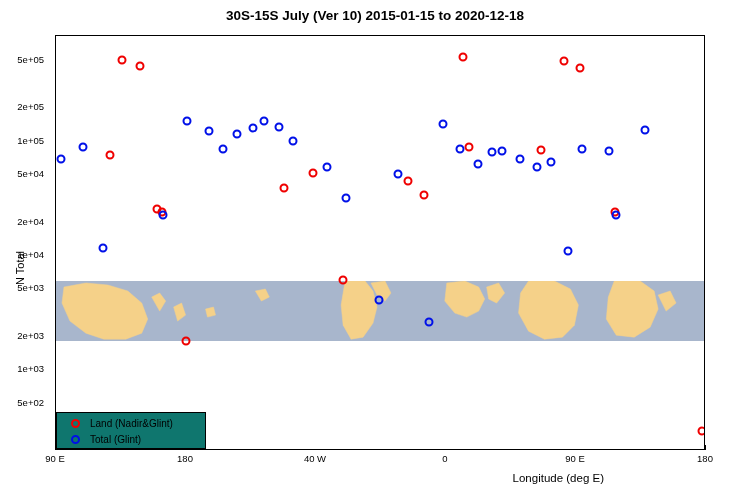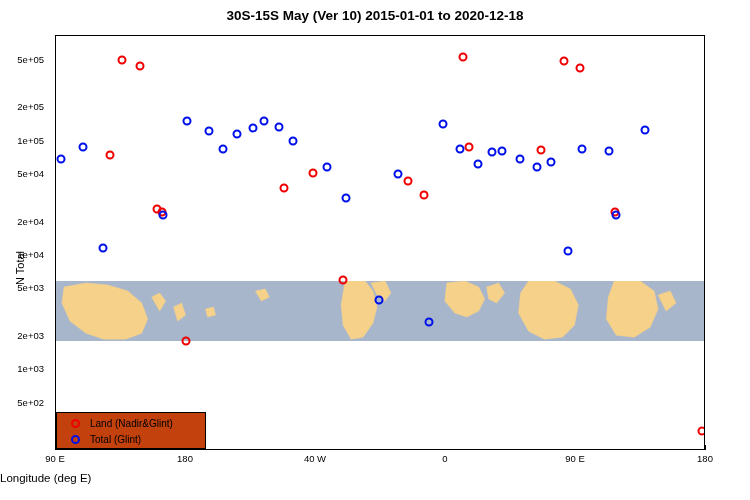--- a/index.html
+++ b/index.html
@@ -38,21 +38,21 @@
     position:absolute;
     transform:rotate(-90deg);
     transform-origin:left top;
     font-size:11px;
     color:#000;
     white-space:nowrap;
   }
   .xlabel{
     position:absolute;
     left:0;top:472px;width:604px;
-    text-align:left;
+    text-align:right;
     font-size:11.5px;
     color:#000;
   }
   .ytick{
     position:absolute;
     right:706px;
     font-size:9.5px;
     color:#000;
     text-align:right;
     white-space:nowrap;
@@ -86,21 +86,21 @@
     background:transparent;
     transform:translate(-50%,-50%);
   }
   .pt.land{border-color:#ef0000;}
   .pt.ocean{border-color:#0010e8;}
   .legend{
     position:absolute;
     left:56px;top:412px;
     width:150px;height:37px;
     border:1px solid #000;
-    background:#c2410c;
+    background:#0f766e;
     box-sizing:border-box;
   }
   .legend .row{
     position:absolute;
     left:6px;
     height:16px;
     display:flex;
     align-items:center;
     gap:6px;
     font-size:10px;
@@ -114,21 +114,21 @@
     margin-left:8px;margin-right:4px;
     flex:0 0 auto;
   }
   .coast{position:absolute;left:0;top:0;width:100%;height:100%;}
 </style>
 </head>
 <body>
 
 <div id="plot-root">
 
-  <div class="title">30S-15S May (Ver 10)   2015-01-01 to 2020-12-18</div>
+  <div class="title">30S-15S July (Ver 10)   2015-01-15 to 2020-12-18</div>
 
   <div class="ylabel" style="left:14px;top:285px;">N Total</div>
   <div class="xlabel">Longitude (deg E)</div>
 
   <div id="yticks">
       <div class="ytick" style="top: 59.07px;">5e+05</div>
       <div class="ytickmark" style="top: 59.07px;"></div>
       <div class="ytick" style="top: 106.38px;">2e+05</div>
       <div class="ytickmark" style="top: 106.38px;"></div>
       <div class="ytick" style="top: 139.58px;">1e+05</div>

